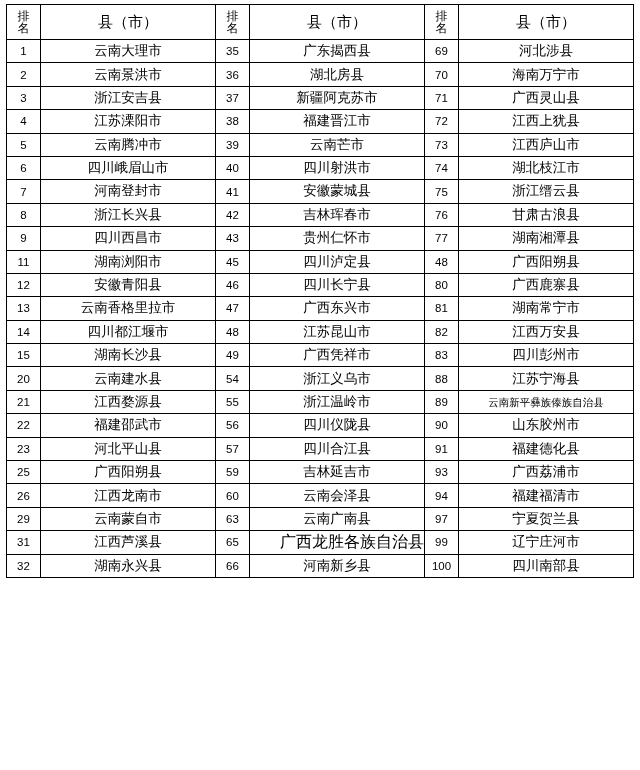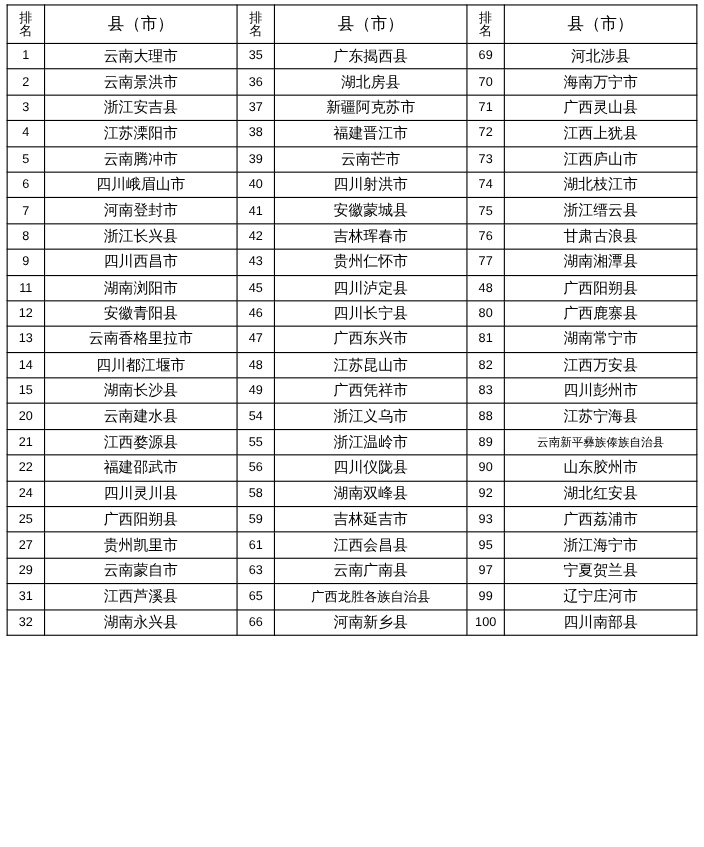--- a/index.html
+++ b/index.html
@@ -56,21 +56,22 @@
   td.name {
     font-size: 13.5px;
     height: 22.4px;
     white-space: nowrap;
   }
   td.name.tiny {
     font-size: 10.5px;
     margin-left: 16px;
   }
   td.name.small {
-    font-size: 12px;
+    font-size: 16px;
+    text-align: right;
   }
 </style>
 </head>
 <body>
 
 <div id="sheet">
   <table class="rank-table">
     <colgroup>
       <col class="c-rank">
         <col class="c-name">
@@ -229,42 +230,42 @@
         </tr>
         <tr>
           <td class="rank">22</td>
           <td class="name">福建邵武市</td>
           <td class="rank">56</td>
           <td class="name">四川仪陇县</td>
           <td class="rank">90</td>
           <td class="name">山东胶州市</td>
         </tr>
         <tr>
-          <td class="rank">24</td>
-          <td class="name">四川灵川县</td>
-          <td class="rank">58</td>
-          <td class="name">湖南双峰县</td>
-          <td class="rank">92</td>
-          <td class="name">湖北红安县</td>
+          <td class="rank">23</td>
+          <td class="name">河北平山县</td>
+          <td class="rank">57</td>
+          <td class="name">四川合江县</td>
+          <td class="rank">91</td>
+          <td class="name">福建德化县</td>
         </tr>
         <tr>
           <td class="rank">25</td>
           <td class="name">广西阳朔县</td>
           <td class="rank">59</td>
           <td class="name">吉林延吉市</td>
           <td class="rank">93</td>
           <td class="name">广西荔浦市</td>
         </tr>
         <tr>
-          <td class="rank">27</td>
-          <td class="name">贵州凯里市</td>
-          <td class="rank">61</td>
-          <td class="name">江西会昌县</td>
-          <td class="rank">95</td>
-          <td class="name">浙江海宁市</td>
+          <td class="rank">26</td>
+          <td class="name">江西龙南市</td>
+          <td class="rank">60</td>
+          <td class="name">云南会泽县</td>
+          <td class="rank">94</td>
+          <td class="name">福建福清市</td>
         </tr>
         <tr>
           <td class="rank">29</td>
           <td class="name">云南蒙自市</td>
           <td class="rank">63</td>
           <td class="name">云南广南县</td>
           <td class="rank">97</td>
           <td class="name">宁夏贺兰县</td>
         </tr>
         <tr>

